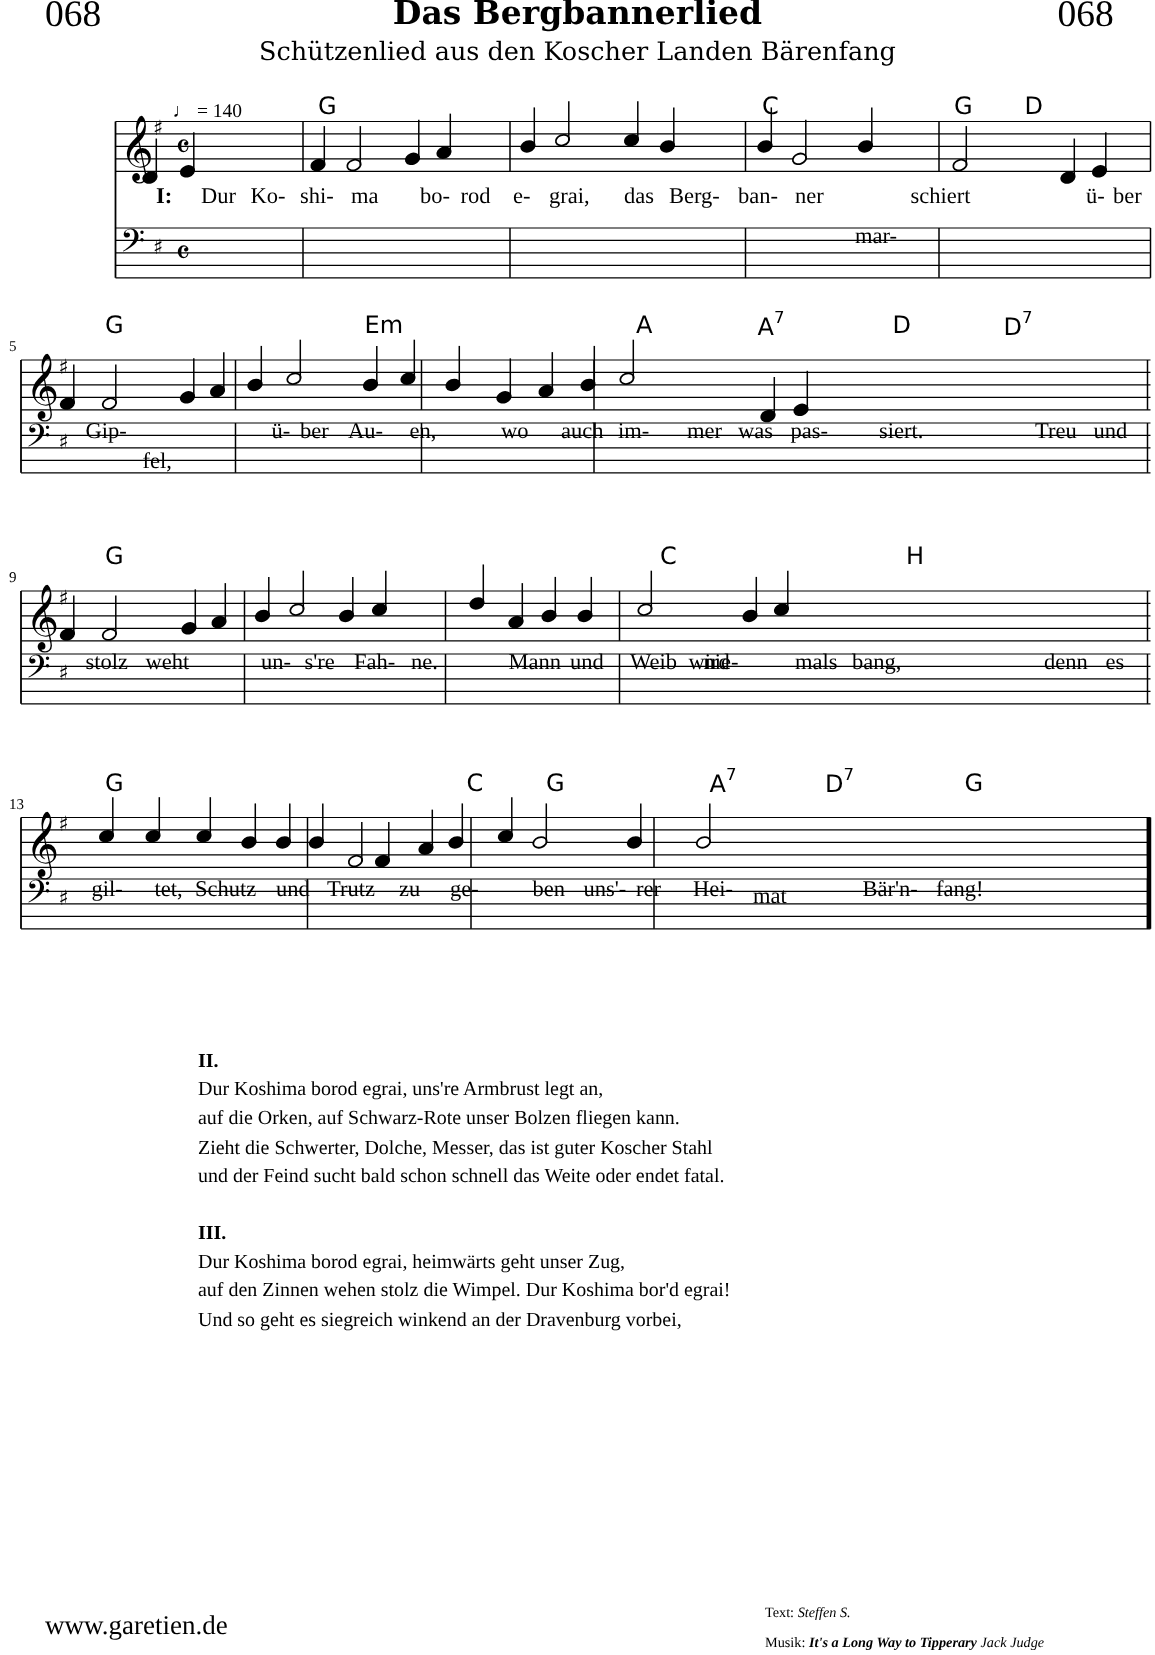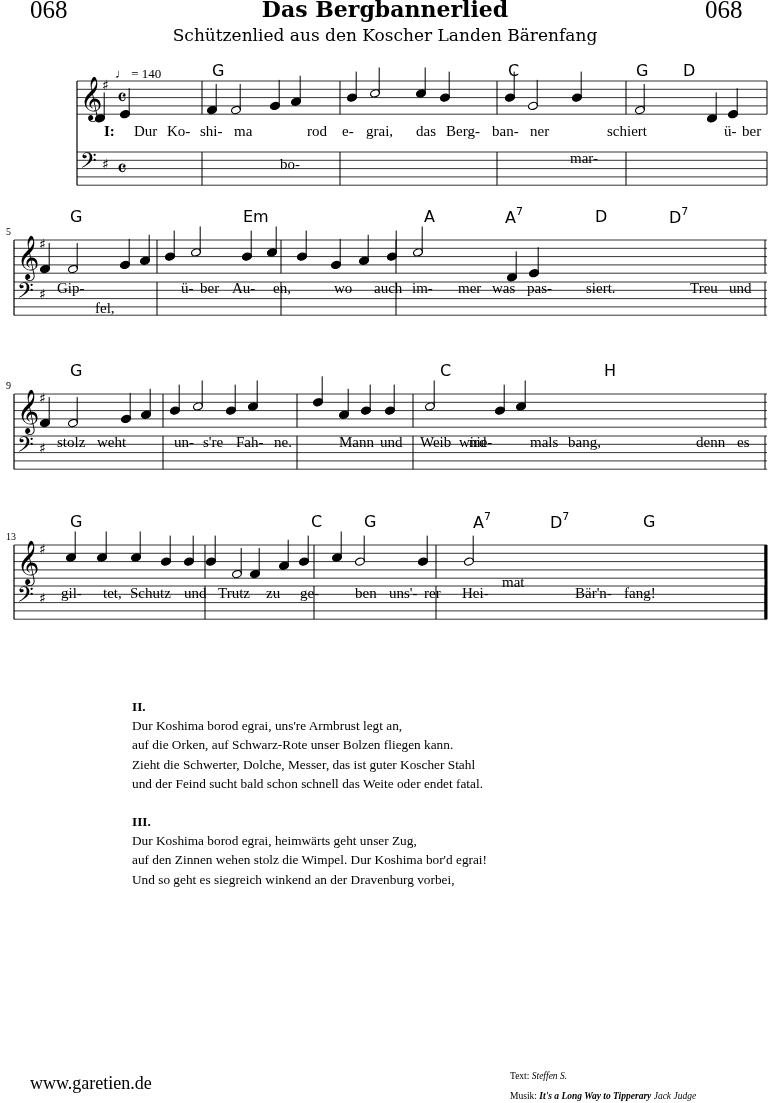--- a/index.html
+++ b/index.html
@@ -260,21 +260,21 @@
     <div class="tempo" style="left: 115px; top: 66px;">♩ = 140</div>
     <div class="chord" style="left: 212px; top: 61px;">G</div>
     <div class="chord" style="left: 508px; top: 61px;">C</div>
     <div class="chord" style="left: 636px; top: 61px;">G</div>
     <div class="chord" style="left: 683px; top: 61px;">D</div>
     <div class="lyric" style="left: 104px; top: 123px; font-weight: bold;">I:</div>
     <div class="lyric" style="left: 134px; top: 123px;">Dur</div>
     <div class="lyric" style="left: 167px; top: 123px;">Ko-</div>
     <div class="lyric" style="left: 200px; top: 123px;">shi-</div>
     <div class="lyric" style="left: 234px; top: 123px;">ma</div>
-    <div class="lyric" style="left: 280px; top: 123px; margin-top: 33px;">bo-</div>
+    <div class="lyric" style="left: 280px; top: 123px;">bo-</div>
     <div class="lyric" style="left: 307px; top: 123px;">rod</div>
     <div class="lyric" style="left: 342px; top: 123px;">e-</div>
     <div class="lyric" style="left: 366px; top: 123px;">grai,</div>
     <div class="lyric" style="left: 416px; top: 123px;">das</div>
     <div class="lyric" style="left: 446px; top: 123px;">Berg-</div>
     <div class="lyric" style="left: 492px; top: 123px;">ban-</div>
     <div class="lyric" style="left: 530px; top: 123px;">ner</div>
     <div class="lyric" style="left: 570px; top: 123px; margin-top: 27px;">mar-</div>
     <div class="lyric" style="left: 607px; top: 123px;">schiert</div>
     <div class="lyric" style="left: 724px; top: 123px;">ü-</div>
@@ -331,21 +331,21 @@
     <div class="lyric" style="left: 103px; top: 585px;">tet,</div>
     <div class="lyric" style="left: 130px; top: 585px;">Schutz</div>
     <div class="lyric" style="left: 184px; top: 585px;">und</div>
     <div class="lyric" style="left: 218px; top: 585px;">Trutz</div>
     <div class="lyric" style="left: 266px; top: 585px;">zu</div>
     <div class="lyric" style="left: 300px; top: 585px;">ge-</div>
     <div class="lyric" style="left: 355px; top: 585px;">ben</div>
     <div class="lyric" style="left: 389px; top: 585px;">uns'-</div>
     <div class="lyric" style="left: 424px; top: 585px;">rer</div>
     <div class="lyric" style="left: 462px; top: 585px;">Hei-</div>
-    <div class="lyric" style="left: 502px; top: 574px; font-family: Liberation Serif, serif;">mat</div>
+    <div class="lyric" style="left: 502px; top: 590px; font-family: Liberation Serif, serif;">mat</div>
     <div class="lyric" style="left: 575px; top: 585px;">Bär'n-</div>
     <div class="lyric" style="left: 624px; top: 585px;">fang!</div>
   </div>
 
 <div class="abs verses">
   <div class="verse">
     <div class="verse-label">II.</div>
     <div>Dur Koshima borod egrai, uns're Armbrust legt an,</div>
     <div>auf die Orken, auf Schwarz-Rote unser Bolzen fliegen kann.</div>
     <div>Zieht die Schwerter, Dolche, Messer, das ist guter Koscher Stahl</div>

